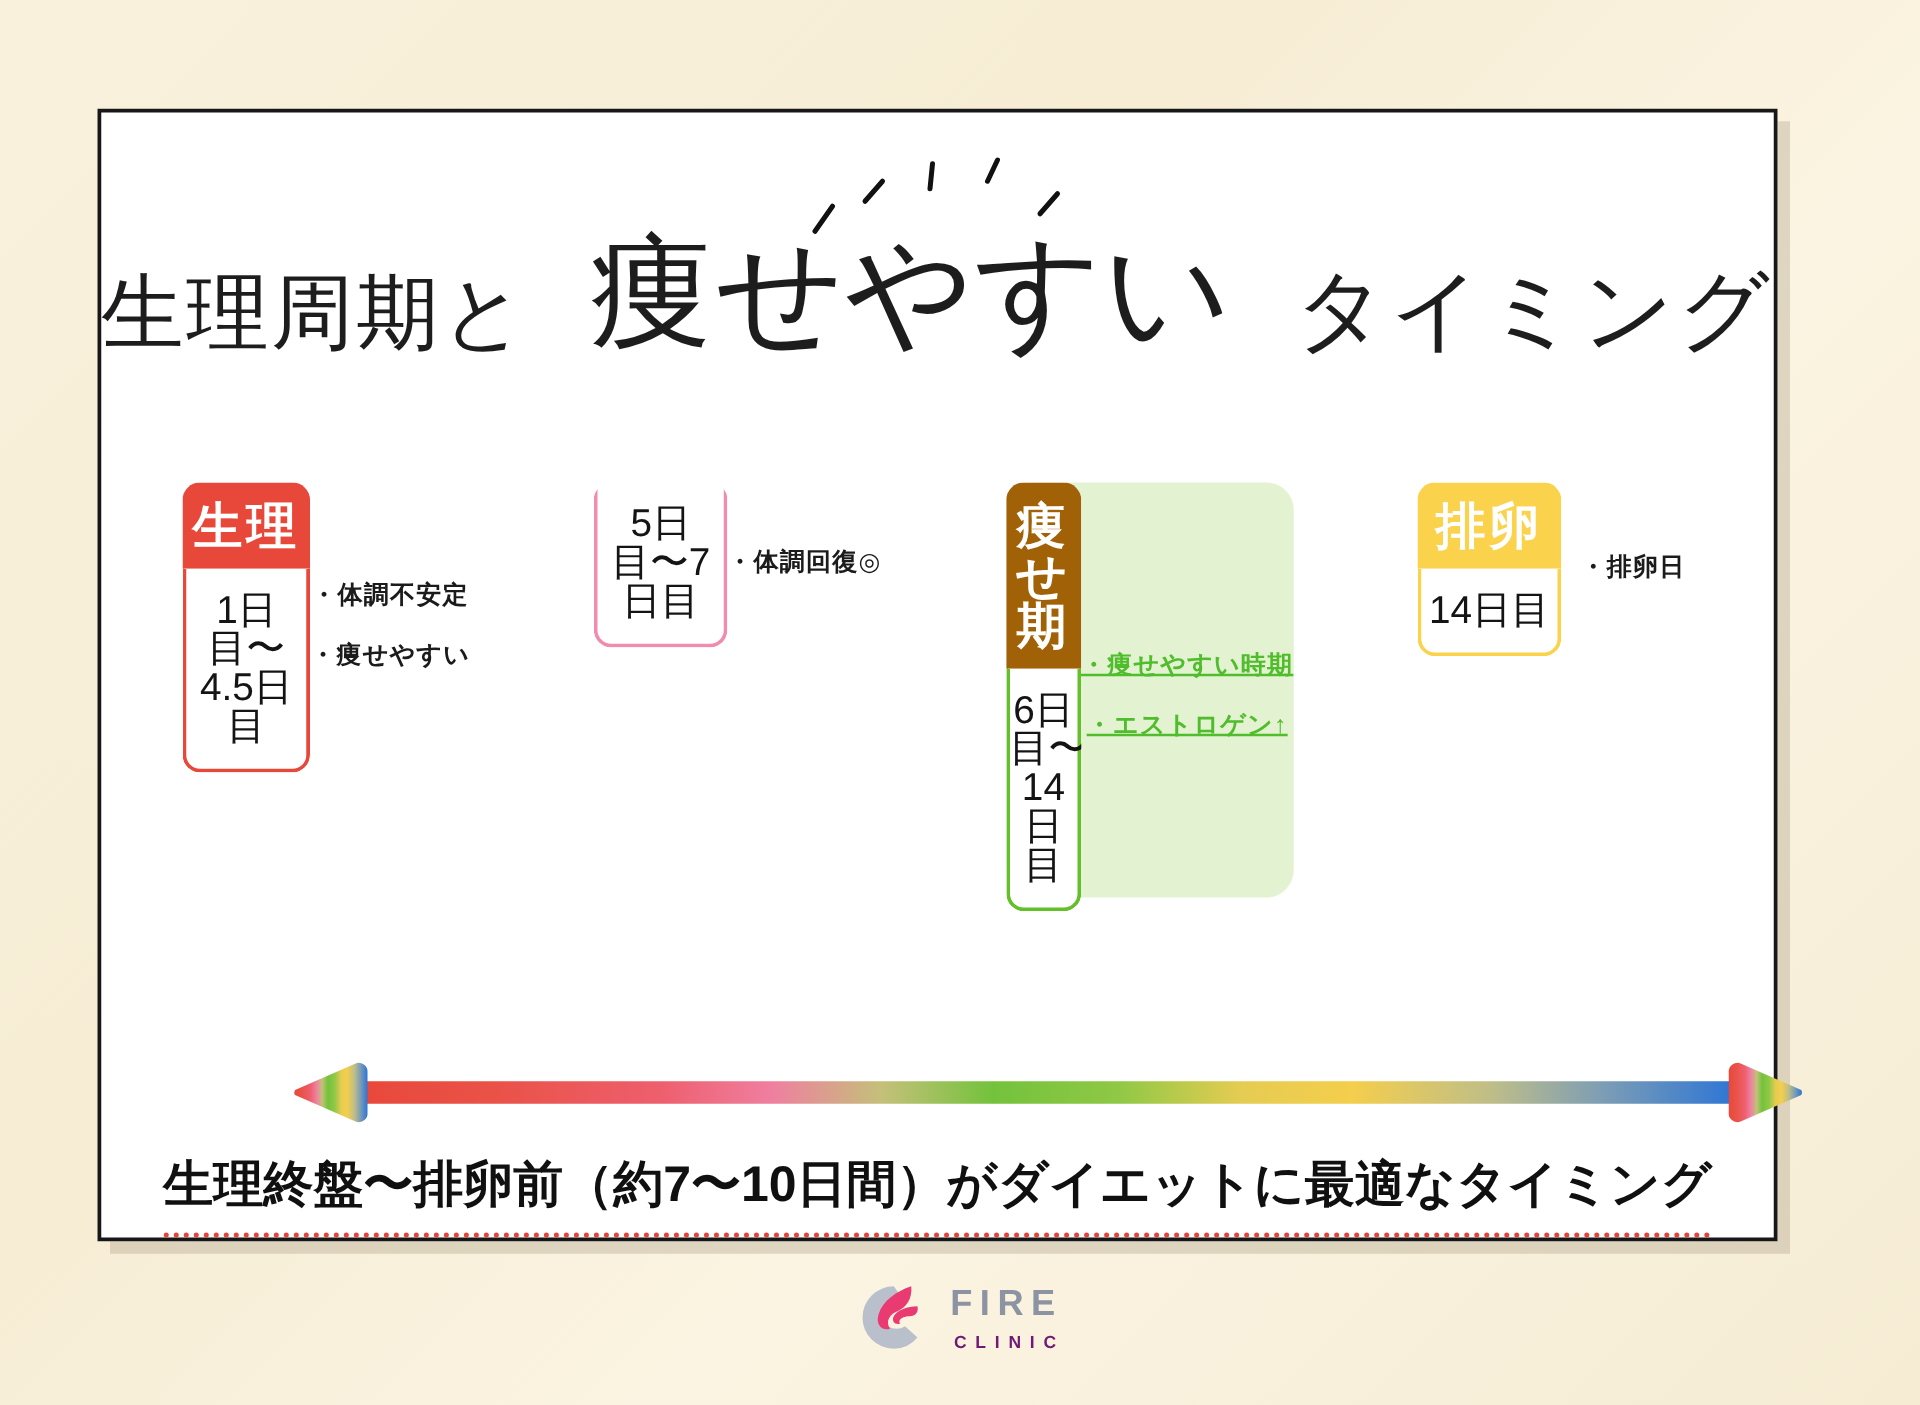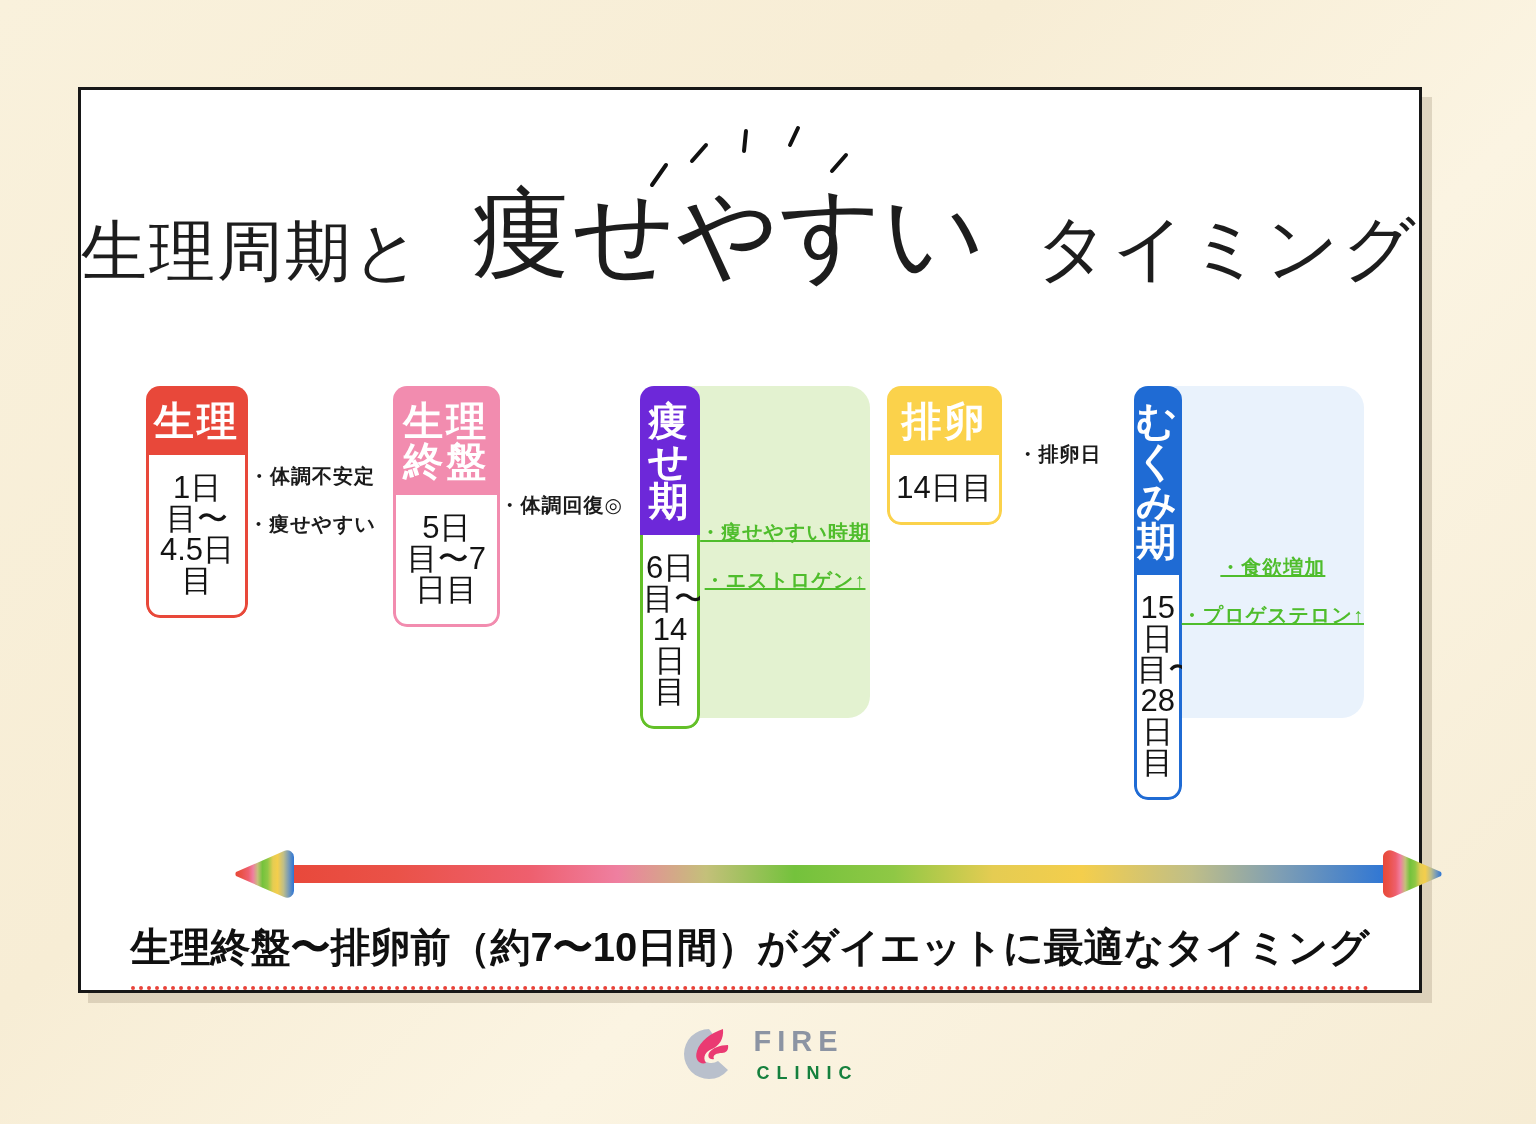--- a/index.html
+++ b/index.html
@@ -62,21 +62,21 @@
     border-bottom:4px dotted #e8433a;padding-bottom:11px;display:inline-block;
   }
   
   #logo{
     position:absolute;left:0;top:1023px;width:100%;
     display:flex;justify-content:center;align-items:center;gap:14px;
   }
   #logo .mark{position:relative;width:62px;height:62px;}
   #logo .words{display:flex;flex-direction:column;line-height:1;}
   #logo .w1{font-size:29px;font-weight:700;letter-spacing:6px;color:#8c94a3;}
-  #logo .w2{font-size:18px;font-weight:700;letter-spacing:7px;color:#15803d;margin-top:8px;margin-left:3px;}
+  #logo .w2{font-size:14px;font-weight:700;letter-spacing:7px;color:#701a75;margin-top:8px;margin-left:3px;}
 </style>
 </head>
 <body>
 
 <div id="board">
 
   <div id="title-wrap">
 
     <svg id="sparkles" viewBox="0 0 220 70">
       <g stroke="#111" stroke-width="4" stroke-linecap="round">
@@ -105,62 +105,50 @@
       </div>
       <div class="bullets">
         <div class="bullet plain">・体調不安定</div>
         <div class="bullet plain">・痩せやすい</div>
       </div>
     </div>
 
     <div class="col">
       <div class="panel" style="background: transparent;"></div>
       <div class="card">
-        <div class="card-head" style="background: rgb(242, 140, 175);">生理終盤</div>
         <div class="card-body" style="border-color: rgb(242, 140, 175);">5日目〜7日目</div>
       </div>
       <div class="bullets">
         <div class="bullet plain">・体調回復◎</div>
       </div>
     </div>
 
     <div class="col">
       <div class="panel" style="background: rgb(227, 242, 208);"></div>
       <div class="card">
-        <div class="card-head" style="background: #6d28d9;">痩せ期</div>
+        <div class="card-head" style="background: #a16207;">痩せ期</div>
         <div class="card-body" style="border-color: rgb(99, 192, 40);">6日目〜14日目</div>
       </div>
       <div class="bullets">
         <div class="bullet green">・痩せやすい時期</div>
         <div class="bullet green">・エストロゲン↑</div>
       </div>
     </div>
 
     <div class="col">
       <div class="panel" style="background: transparent;"></div>
       <div class="card">
         <div class="card-head" style="background: rgb(251, 210, 75);">排卵</div>
         <div class="card-body" style="border-color: rgb(251, 210, 75);">14日目</div>
       </div>
       <div class="bullets">
         <div class="bullet plain">・排卵日</div>
       </div>
     </div>
 
-    <div class="col">
-      <div class="panel" style="background: rgb(233, 242, 252);"></div>
-      <div class="card">
-        <div class="card-head" style="background: rgb(31, 107, 212);">むくみ期</div>
-        <div class="card-body" style="border-color: rgb(31, 107, 212);">15日目〜28日目</div>
-      </div>
-      <div class="bullets">
-        <div class="bullet green">・食欲増加</div>
-        <div class="bullet green">・プロゲステロン↑</div>
-      </div>
-    </div>
 
   </div>
 
   <svg id="arrow" viewBox="0 0 1225 58" preserveAspectRatio="none">
     <defs>
       <linearGradient id="agrad" x1="0" y1="0" x2="1" y2="0">
         <stop offset="0.00" stop-color="#E8483A"></stop>
         <stop offset="0.10" stop-color="#EA5248"></stop>
         <stop offset="0.22" stop-color="#EE5F6E"></stop>
         <stop offset="0.30" stop-color="#EF7FA0"></stop>

